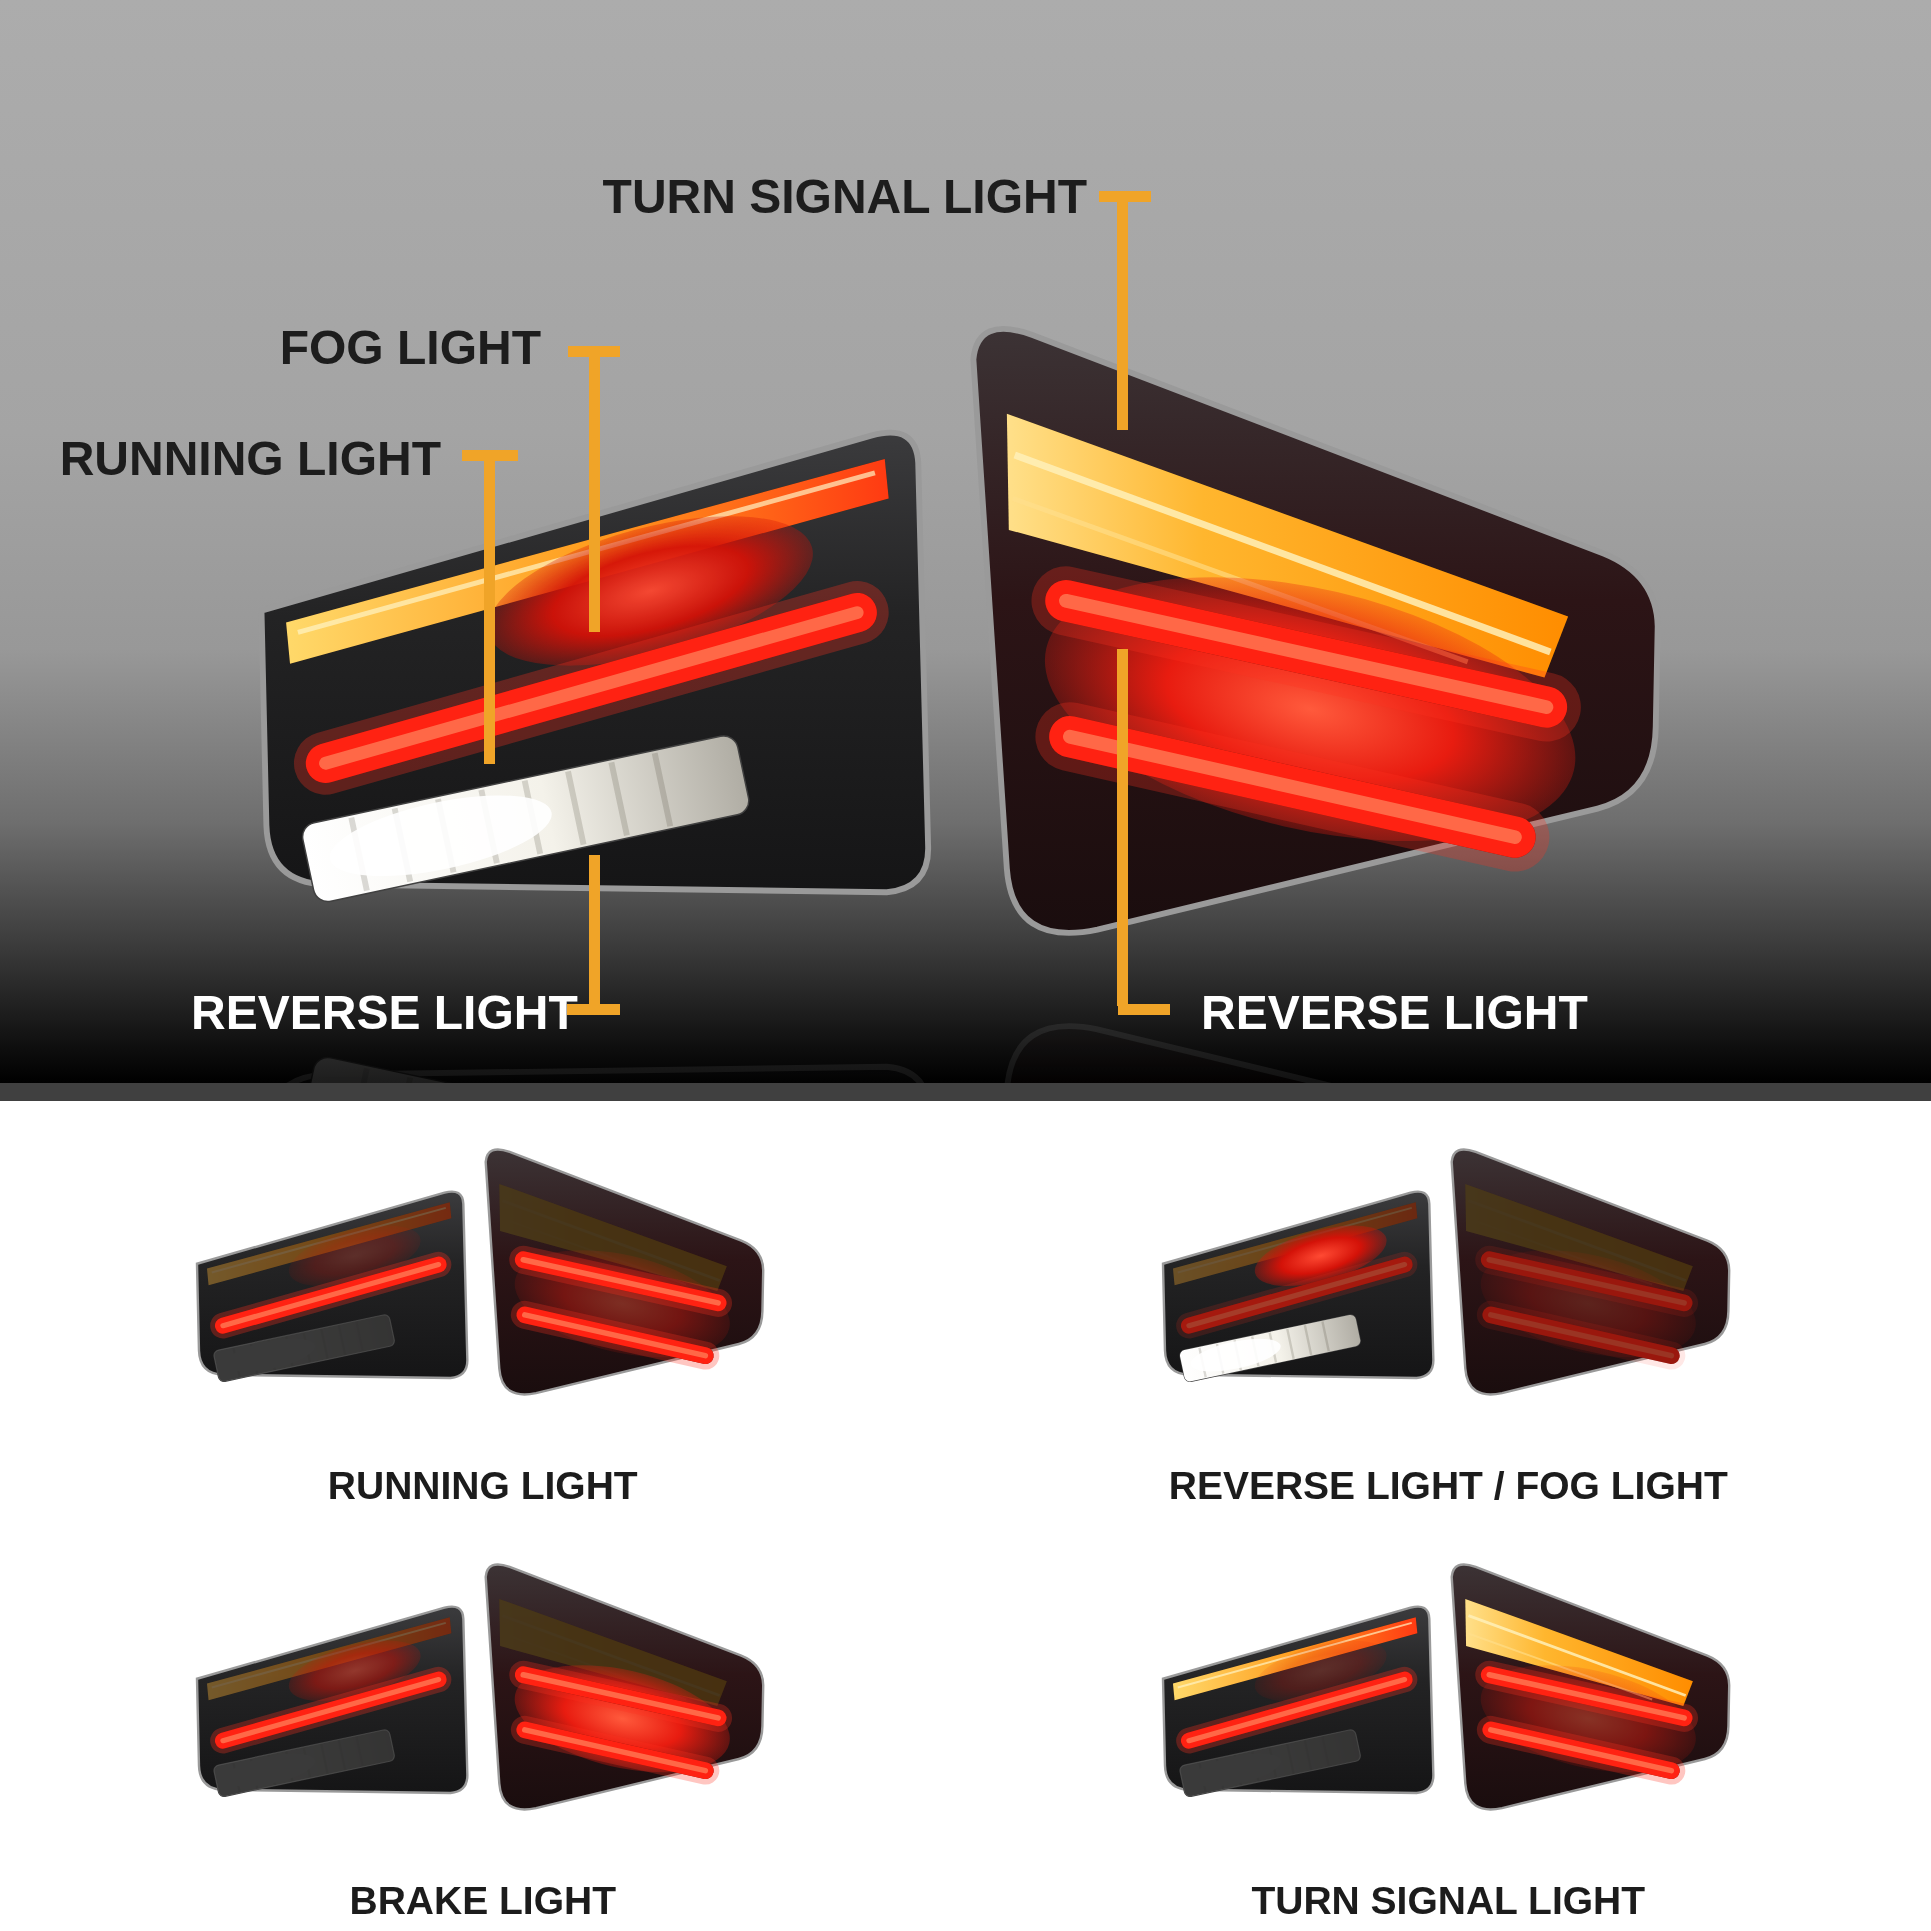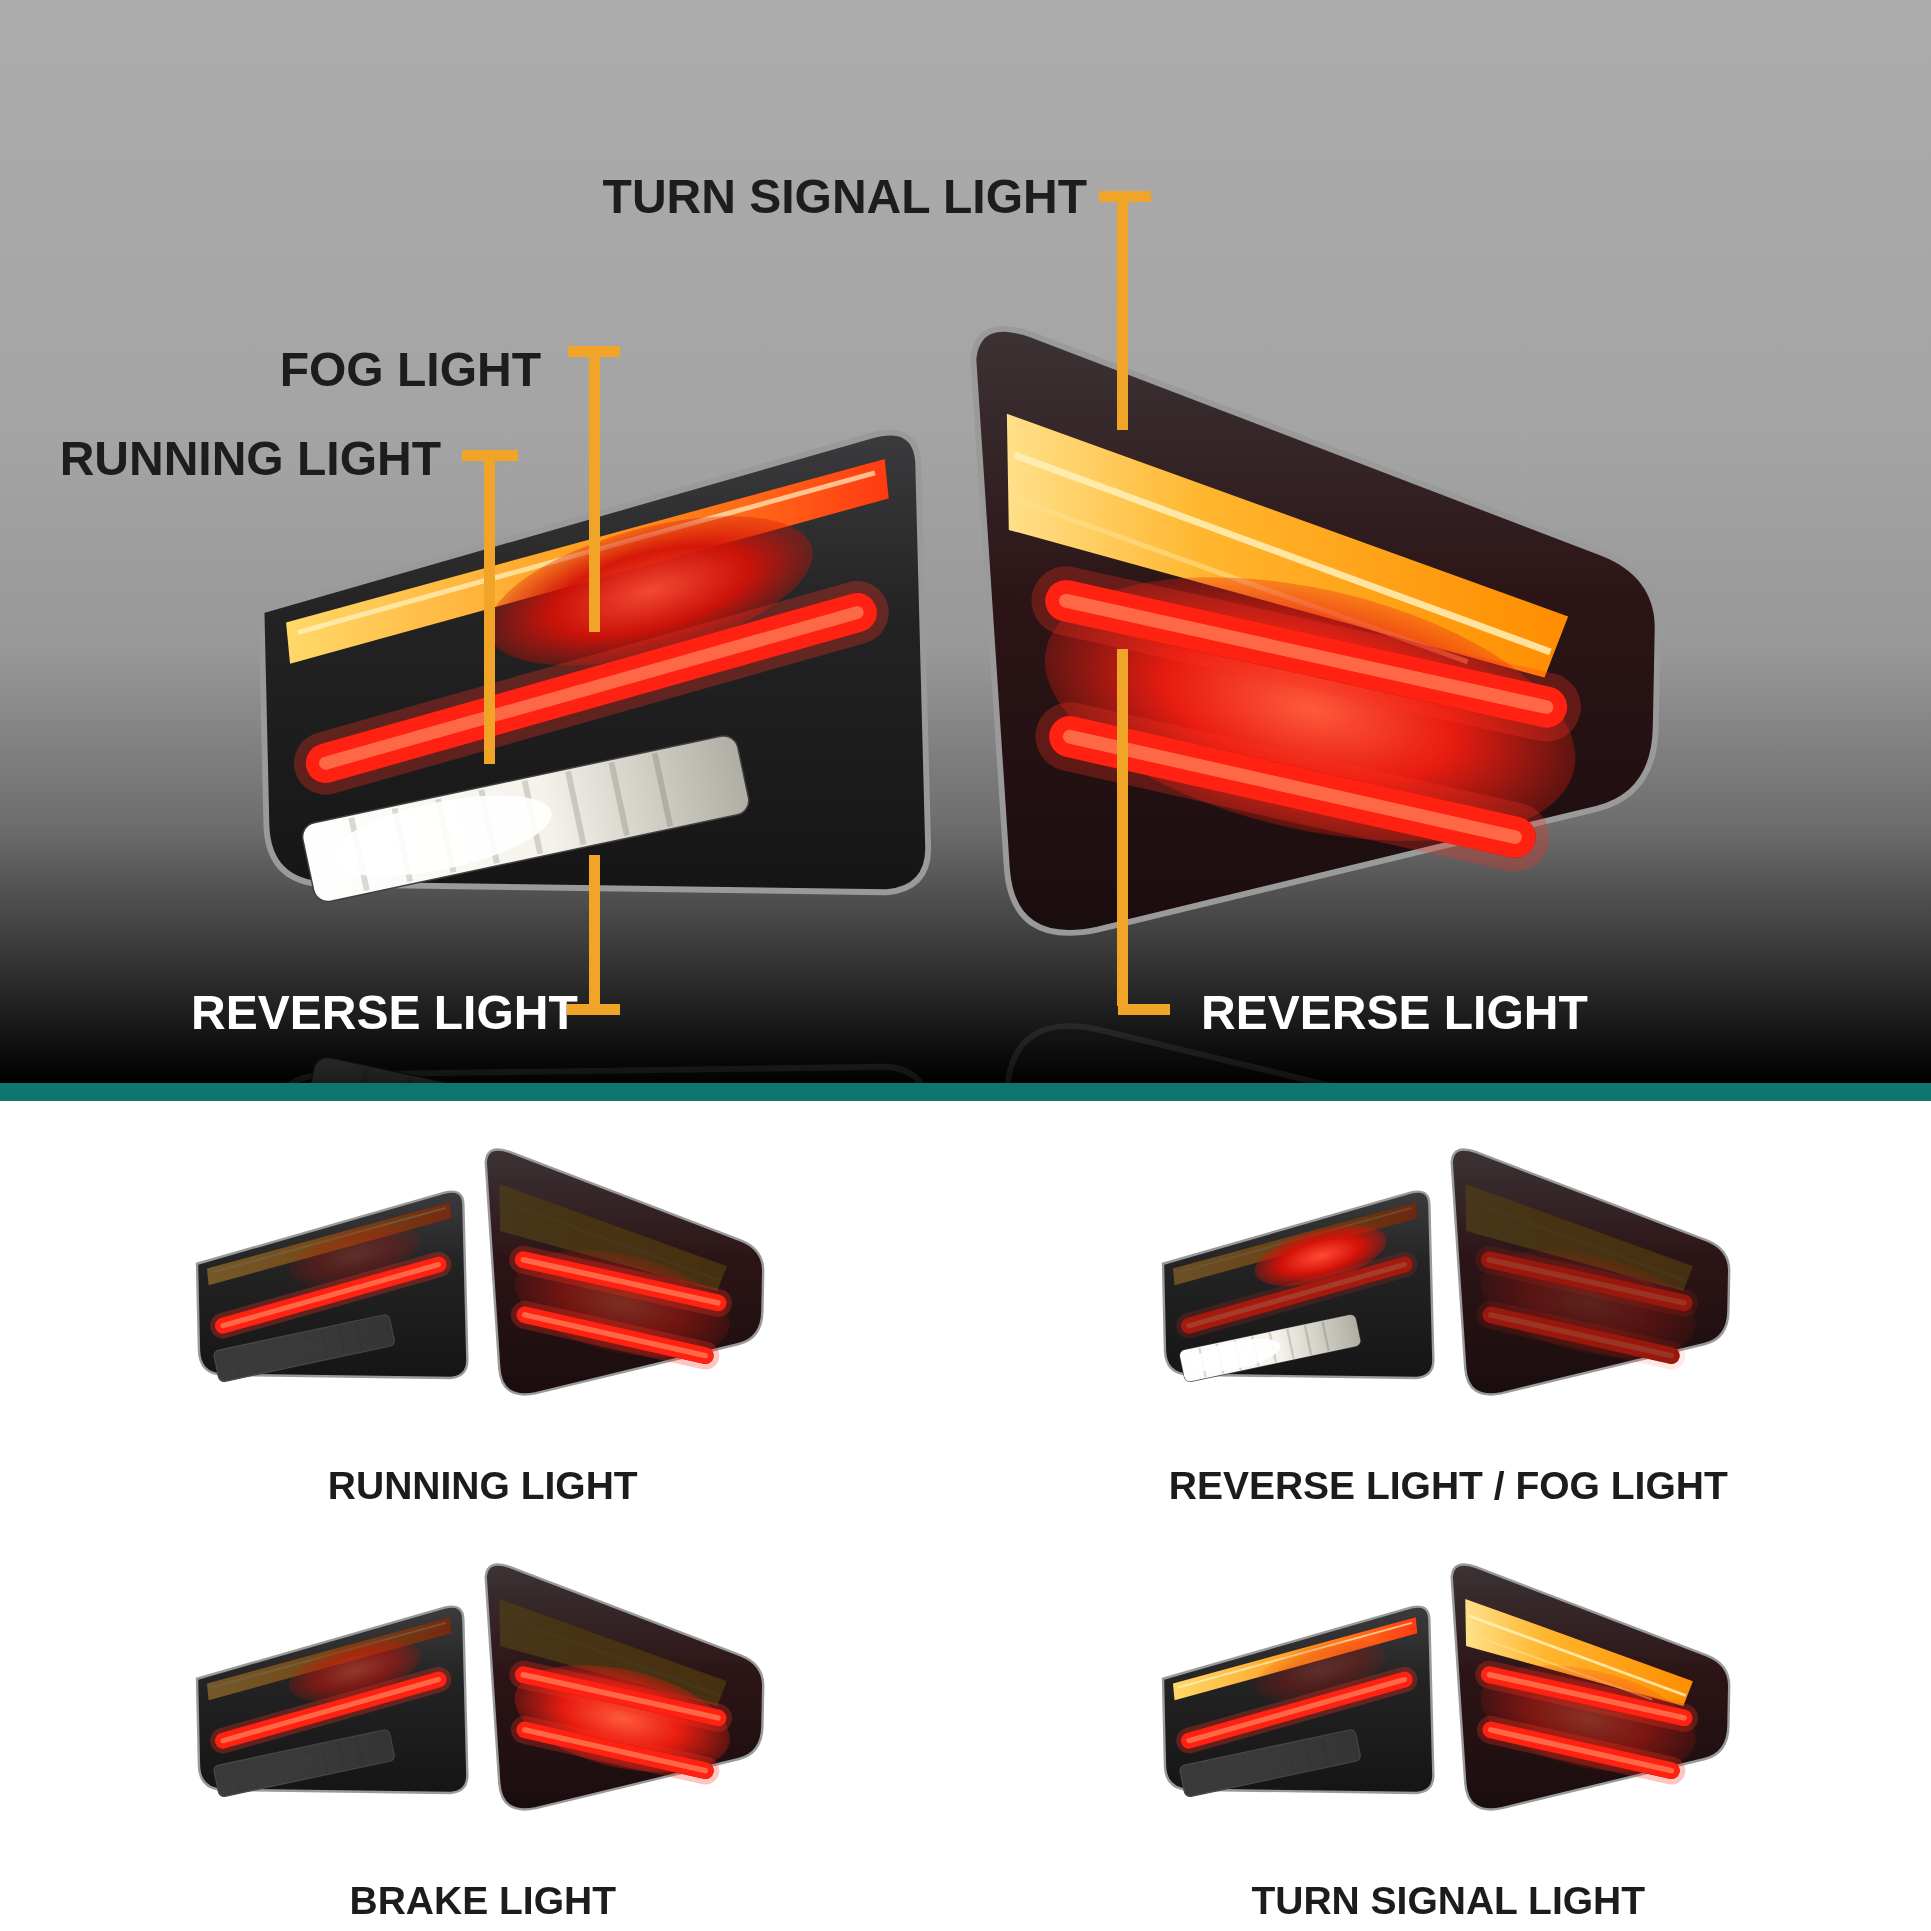--- a/index.html
+++ b/index.html
@@ -1,19 +1,19 @@
 <!DOCTYPE html>
 <html><head>
 <meta charset="utf-8">
 <style>
   * { margin:0; padding:0; box-sizing:border-box; }
   html,body { background:#ffffff; }
   body { font-family:"Liberation Sans","DejaVu Sans",sans-serif; }
 
-  .page { position:relative; width:1931px; height:1931px; background:#0f766e; overflow:hidden; }
+  .page { position:relative; width:1931px; height:1931px; background:#404040; overflow:hidden; }
 
   
   .hero {
     position:absolute; left:0; top:0; width:1931px; height:1083px; overflow:hidden;
     background:linear-gradient(180deg,#acacac 0%, #a4a4a4 40%, #989898 60%, #6e6e6e 76%, #383838 88%, #0d0d0d 97%, #000 100%);
   }
   .hero-lamp { position:absolute; left:227px; top:266px; width:1477px; }
   .hero-lamp svg { width:100%; height:auto; display:block; }
   .hero-reflection {
     top:925px; transform:scaleY(-1); opacity:.17;
@@ -233,21 +233,21 @@
         <path d="M 856 478 L 1308 580" stroke="#ff7a55" stroke-width="14" stroke-linecap="round" fill="none" opacity=".8"></path>
       </g>
     </g>
   </svg>
 </div>
 
     <span class="co-label" style="right:844px; top:169px;">TURN SIGNAL LIGHT</span>
     <span class="dash" style="left:1099px; top:191px; width:52px;"></span>
     <span class="vline" style="left:1117px; top:197px; height:233px;"></span>
 
-    <span class="co-label" style="right:1390px; top:342px;">FOG LIGHT</span>
+    <span class="co-label" style="right:1390px; top:320px;">FOG LIGHT</span>
     <span class="dash" style="left:568px; top:346px; width:52px;"></span>
     <span class="vline" style="left:589px; top:350px; height:282px;"></span>
 
     <span class="co-label" style="right:1490px; top:431px;">RUNNING LIGHT</span>
     <span class="dash" style="left:462px; top:450px; width:56px;"></span>
     <span class="vline" style="left:484px; top:455px; height:309px;"></span>
 
     <span class="co-label light" style="left:191px; top:985px;">REVERSE LIGHT</span>
     <span class="dash" style="left:567px; top:1004px; width:53px;"></span>
     <span class="vline" style="left:589px; top:855px; height:151px;"></span>

